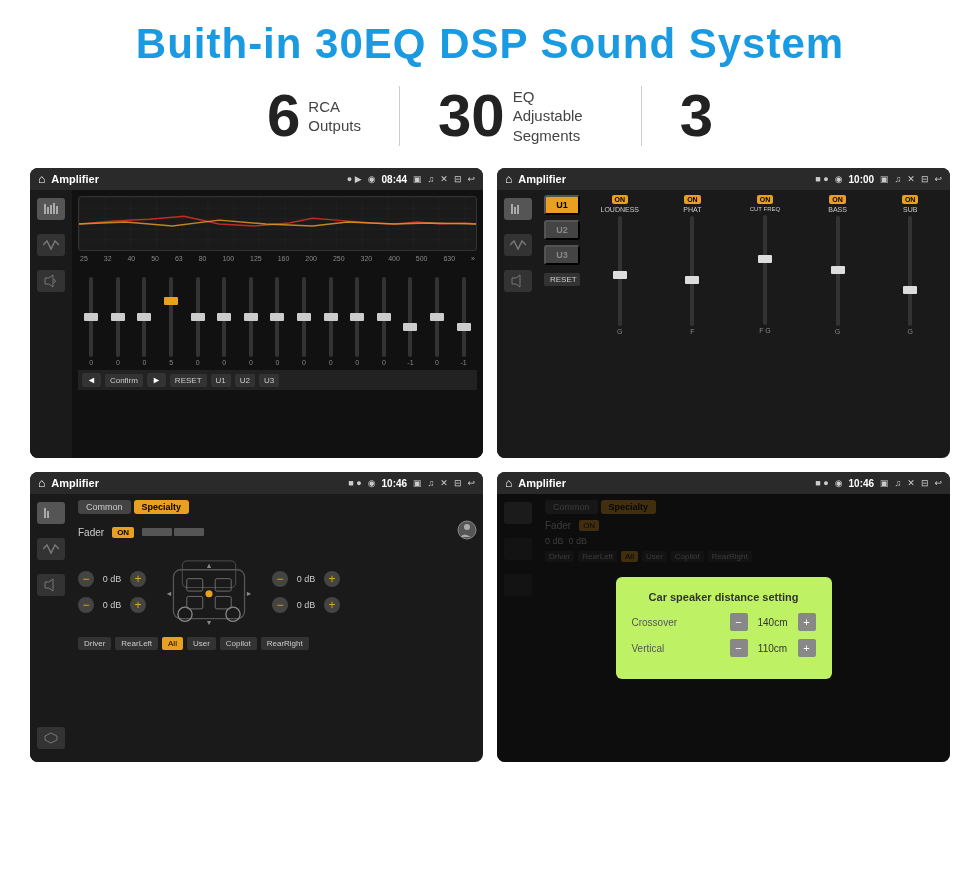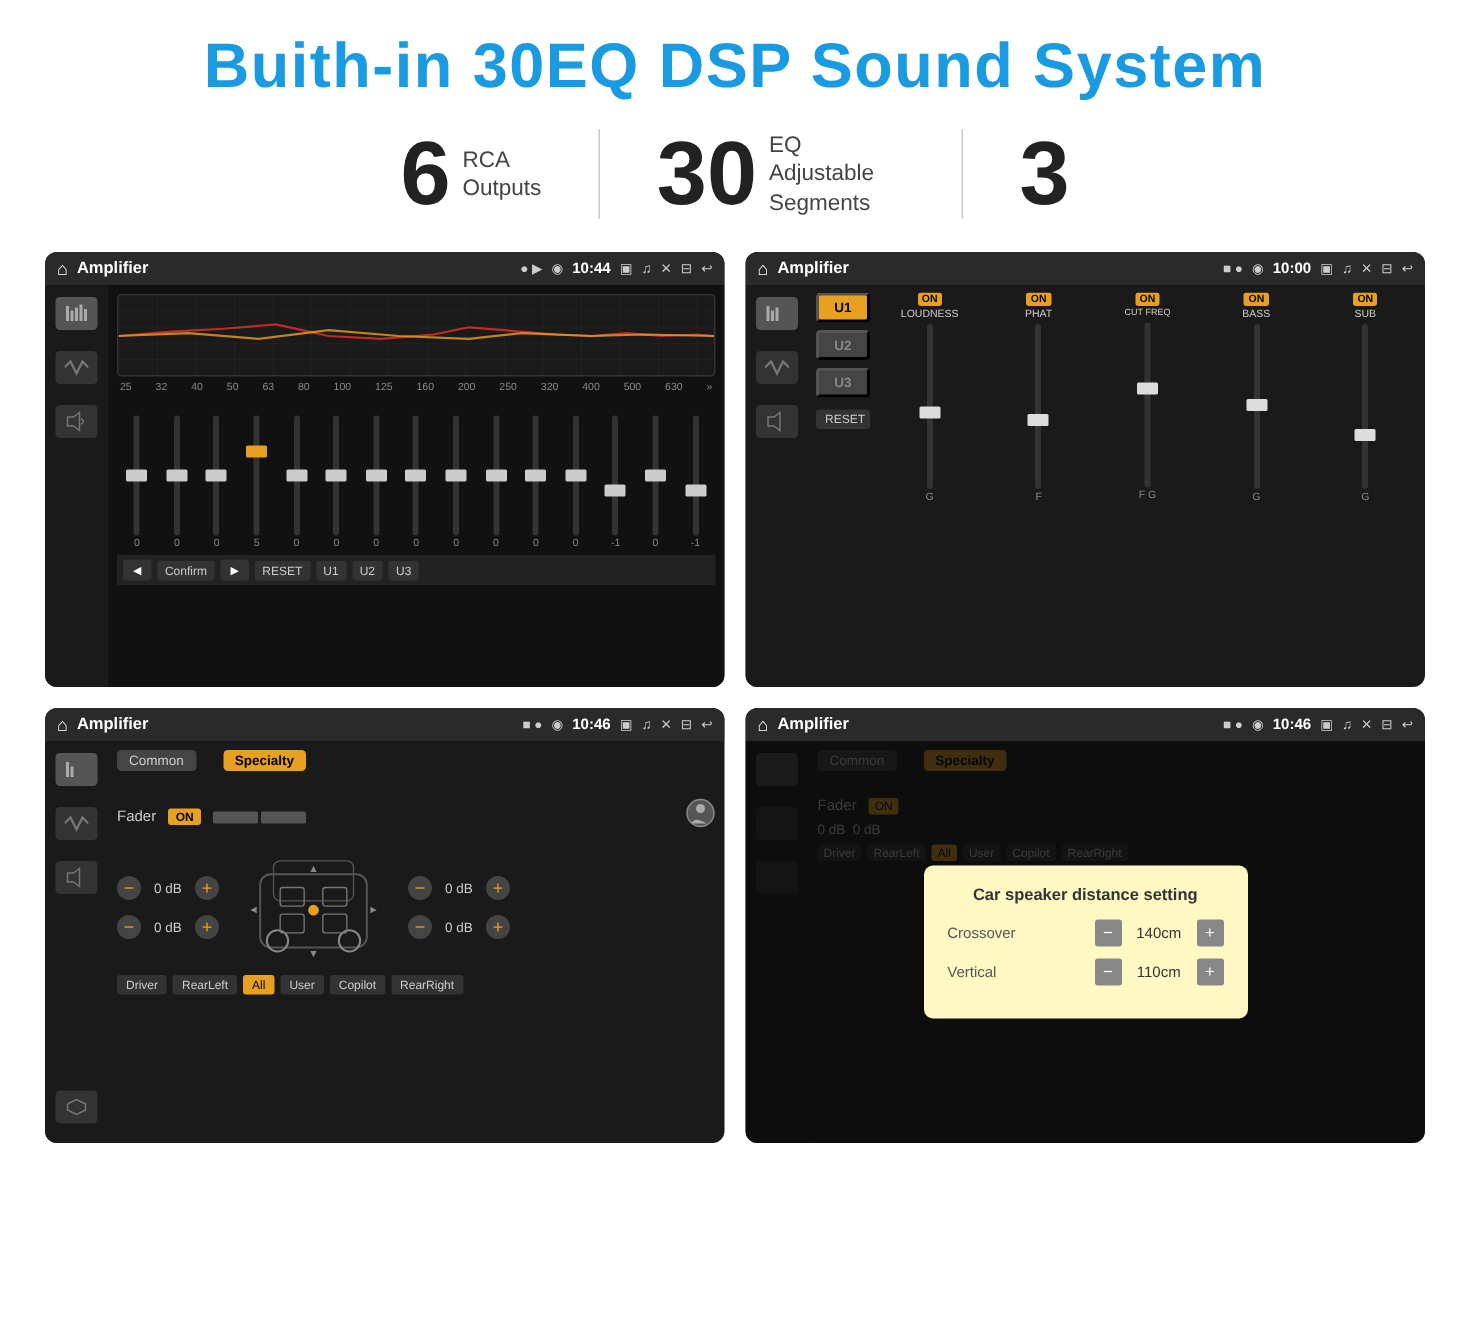--- a/index.html
+++ b/index.html
@@ -257,22 +257,22 @@
     }
 
     
     .fader-content {
       flex: 1;
       padding: 6px;
     }
 
     .fader-tabs {
       display: flex;
-      gap: 18px;
-      margin-bottom: 18px;
+      gap: 3px;
+      margin-bottom: 6px;
     }
 
     .fader-tab {
       padding: 2px 8px;
       border-radius: 3px;
       font-size: 9px;
       background: #444;
       color: #ccc;
       cursor: pointer;
     }
@@ -397,21 +397,21 @@
       right: 0;
       bottom: 0;
       background: rgba(0,0,0,0.5);
       display: flex;
       align-items: center;
       justify-content: center;
       z-index: 10;
     }
 
     .dialog-box {
-      background: #fef9c3;
+      background: #bef264;
       border-radius: 6px;
       padding: 14px 16px;
       width: 216px;
     }
 
     .dialog-title {
       font-size: 11px;
       font-weight: bold;
       color: #333;
       text-align: center;
@@ -518,21 +518,21 @@
   </div>
 
   <div class="screens-grid">
 
     <div class="screen-card">
       <div class="status-bar">
         <span class="status-home-icon">⌂</span>
         <span class="status-title">Amplifier</span>
         <span class="status-icon">● ▶</span>
         <span class="status-icon">◉</span>
-        <span class="status-time">10:44</span>
+        <span class="status-time">08:44</span>
         <span class="status-icon">▣</span>
         <span class="status-icon">♫</span>
         <span class="status-icon">✕</span>
         <span class="status-icon">⊟</span>
         <span class="status-icon">↩</span>
       </div>
       <div class="screen-content">
         <div class="side-panel">
           <div class="side-icon active">
             <svg width="16" height="14" viewBox="0 0 16 14">

